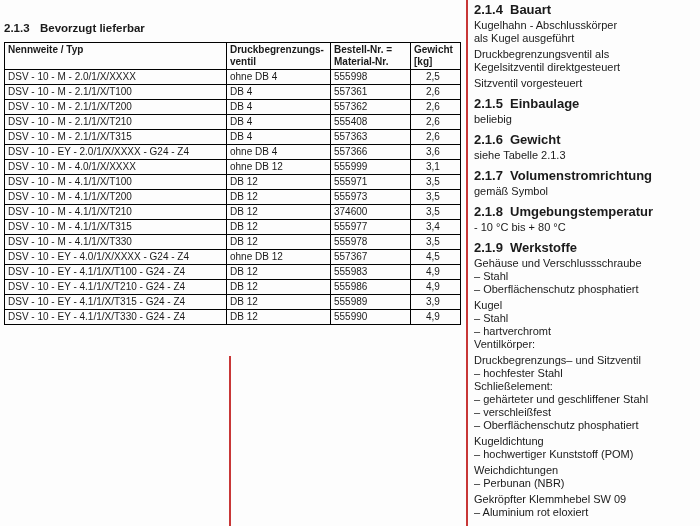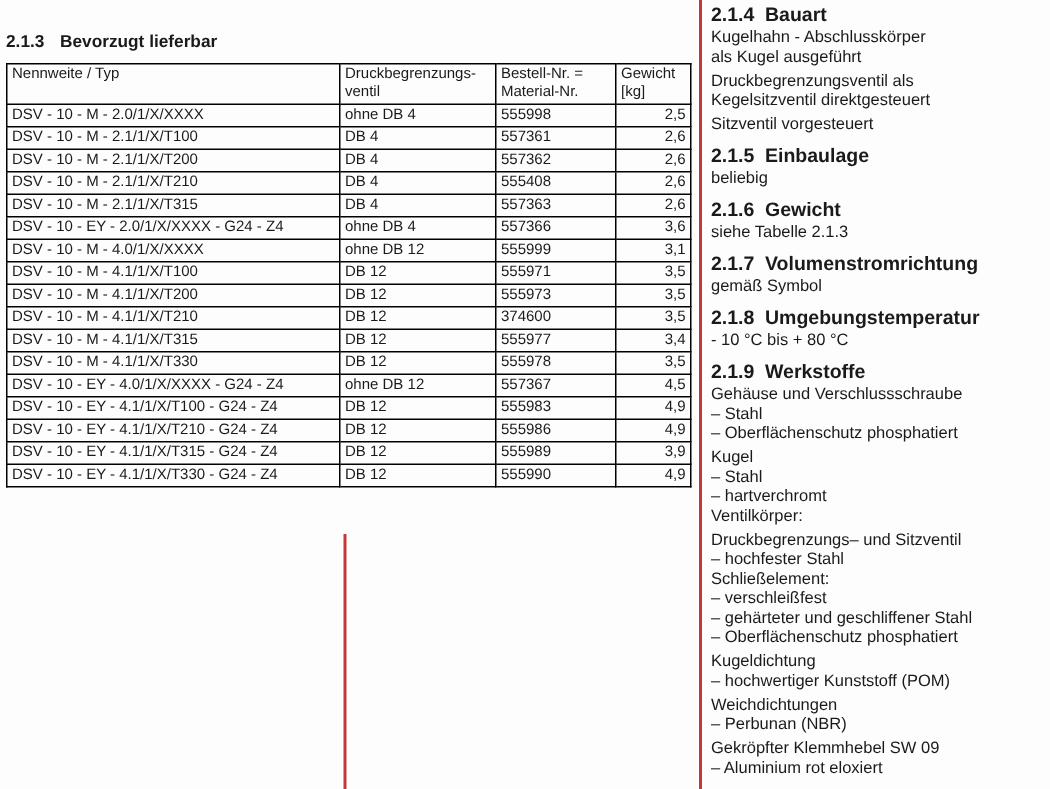--- a/index.html
+++ b/index.html
@@ -31,28 +31,28 @@
   .parts-table th, .parts-table td {
     border: 1px solid #000;
     font-size: 10px;
     line-height: 12px;
     text-align: left;
     vertical-align: top;
     padding: 1px 3px;
     overflow: hidden;
   }
   .parts-table thead th {
-    font-weight: normal;
+    font-weight: bold;
     white-space: pre-line;
     height: 24px;
     border-bottom: 1.5px solid #000;
   }
   .parts-table tbody td { white-space: nowrap; height: 12px; }
   .parts-table tbody tr.group-end td { border-bottom: 1.5px solid #000; }
-  .parts-table td.weight { padding-left: 15px; text-align: right; }
+  .parts-table td.weight { padding-left: 15px; }
 
   
   .accent-line { position: absolute; background: #c83737; }
   .red-divider { left: 466px; top: 0; width: 2px; height: 526px; }
   .mid-line    { left: 229px; top: 356px; width: 2px; height: 170px; }
 
   
   .right { position: absolute; left: 474px; top: 3px; width: 224px; }
   .sec-heading { font-weight: bold; font-size: 13px; line-height: 14px; margin: 7px 0 2px 0; }
   .section:first-child .sec-heading { margin-top: 0; }
@@ -229,22 +229,22 @@
         <div class="line underline">Gehäuse und Verschlussschraube</div>
         <div class="line">– Stahl</div>
         <div class="line">– Oberflächenschutz phosphatiert</div>
         <div class="line underline gap">Kugel</div>
         <div class="line">– Stahl</div>
         <div class="line">– hartverchromt</div>
         <div class="line">Ventilkörper:</div>
         <div class="line underline gap">Druckbegrenzungs– und Sitzventil</div>
         <div class="line">– hochfester Stahl</div>
         <div class="line">Schließelement:</div>
+        <div class="line">– gehärteter und geschliffener Stahl</div>
         <div class="line">– verschleißfest</div>
-        <div class="line">– gehärteter und geschliffener Stahl</div>
         <div class="line">– Oberflächenschutz phosphatiert</div>
         <div class="line underline gap">Kugeldichtung</div>
         <div class="line">– hochwertiger Kunststoff (POM)</div>
         <div class="line underline gap">Weichdichtungen</div>
         <div class="line">– Perbunan (NBR)</div>
         <div class="line underline gap">Gekröpfter Klemmhebel SW 09</div>
         <div class="line">– Aluminium rot eloxiert</div>
       </div>
     </div>
 

